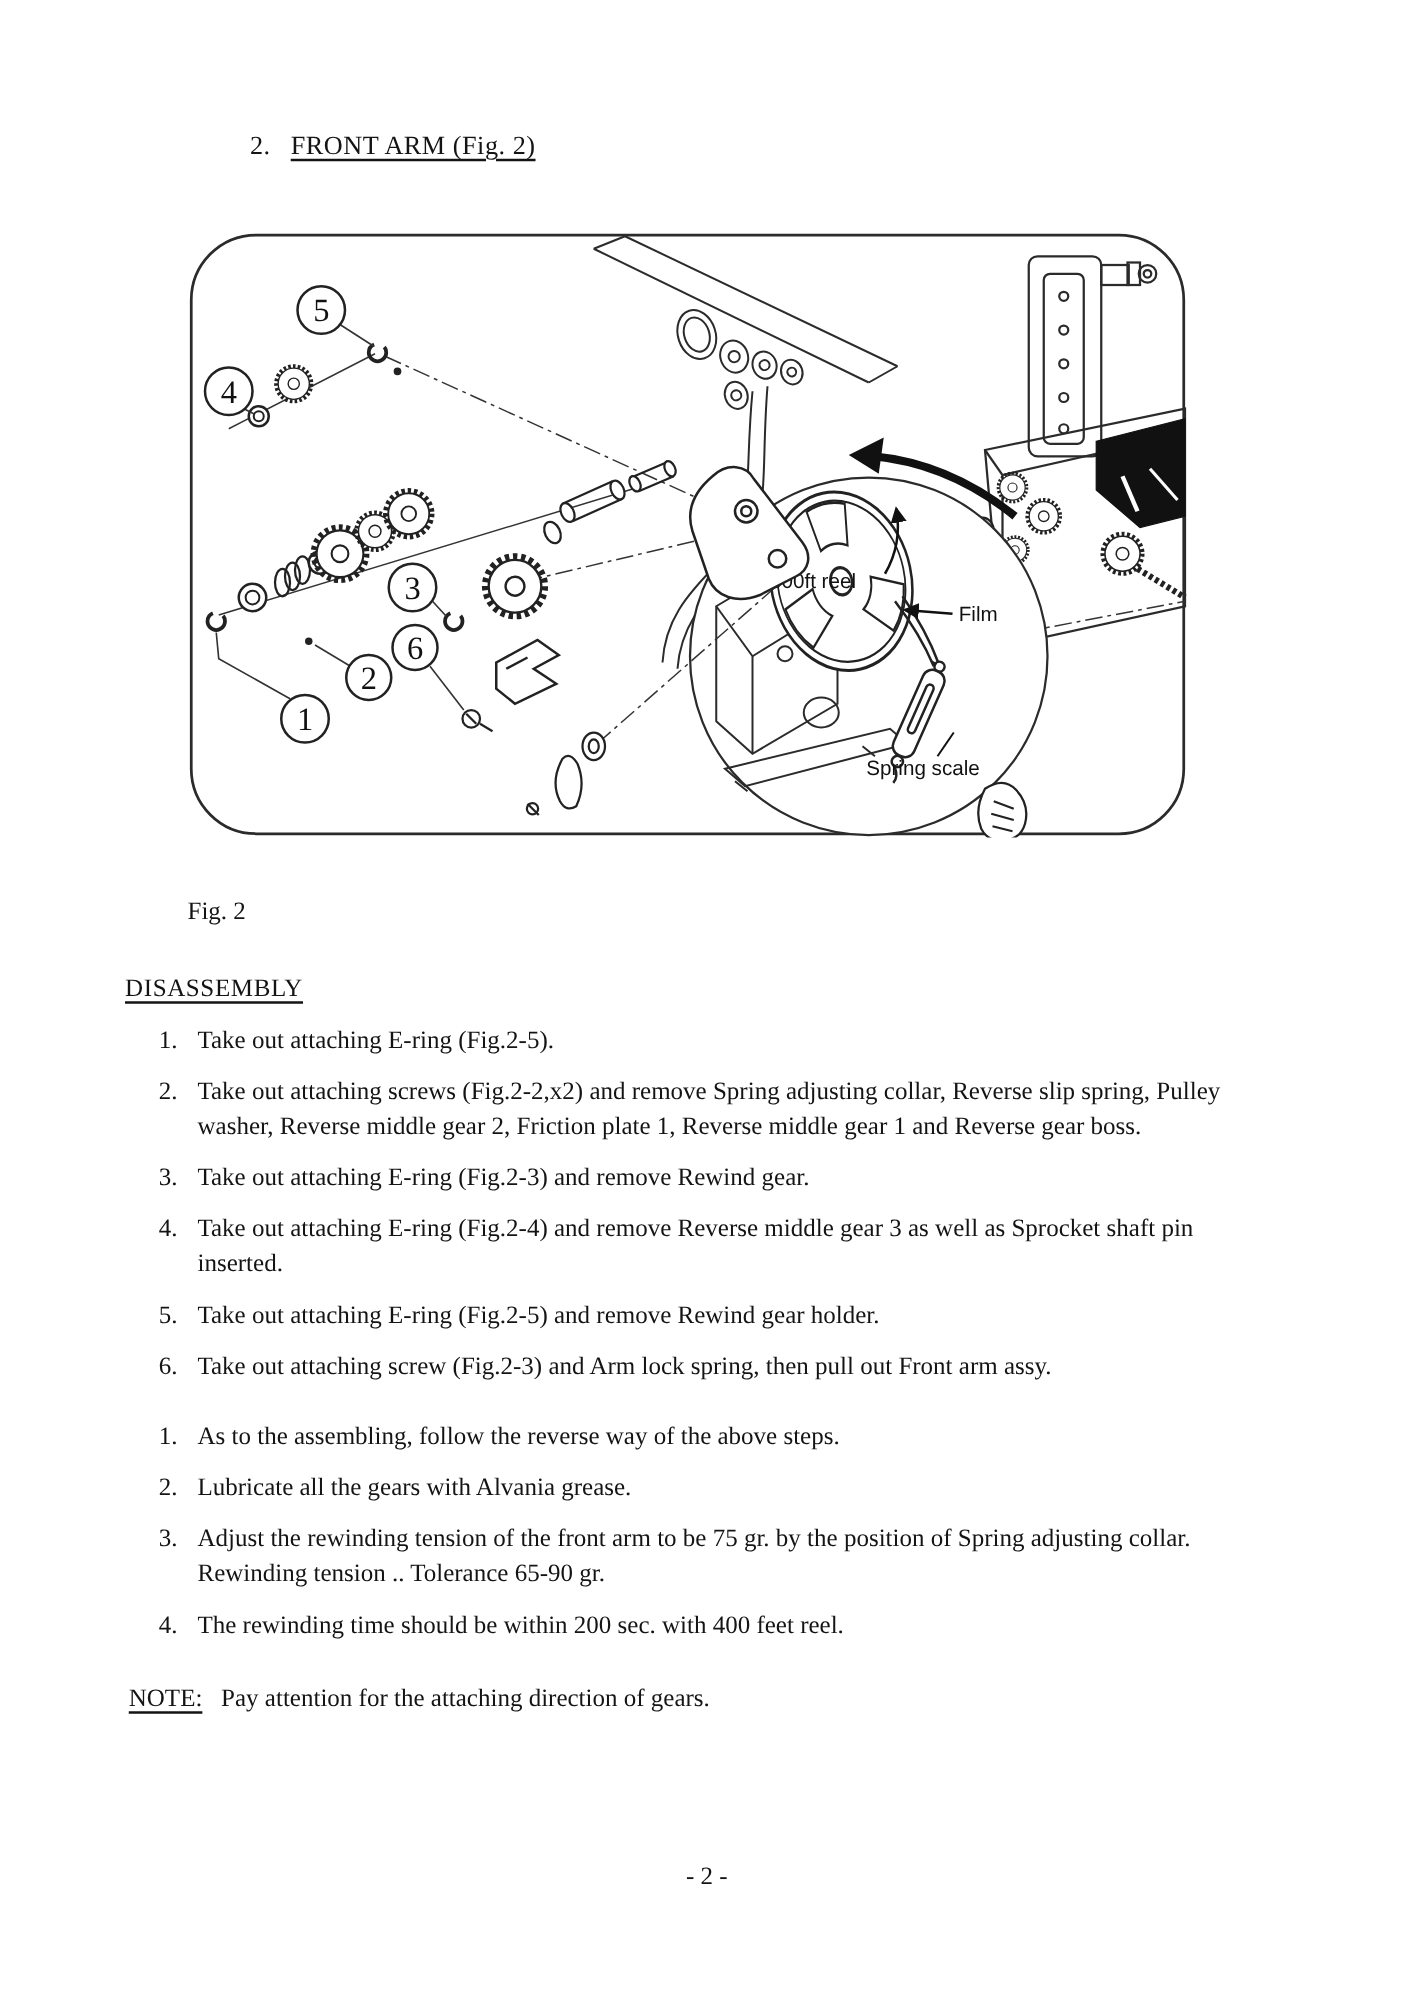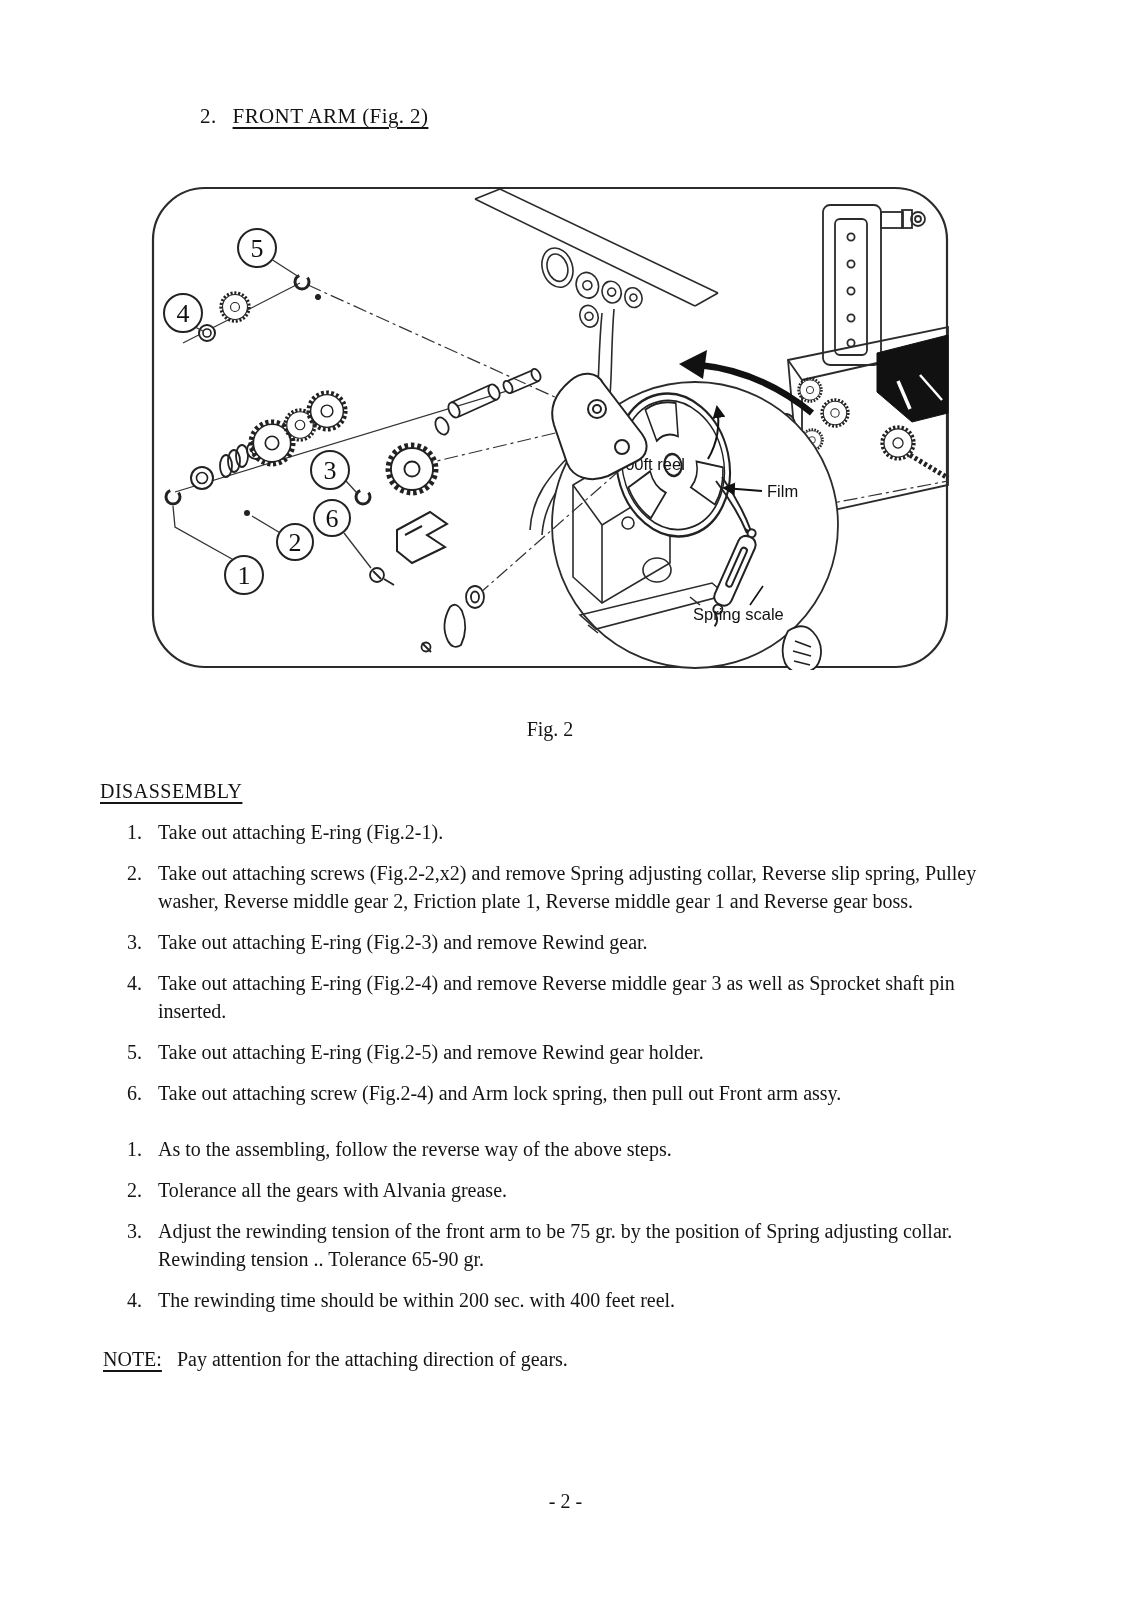--- a/index.html
+++ b/index.html
@@ -10,21 +10,21 @@
   }
   .abs{position:absolute;}
   
   .doc-heading{top:104px;left:200px;font-size:21px;letter-spacing:.4px;display:flex;gap:16px;}
   .doc-heading .title{text-decoration:underline;text-underline-offset:4px;text-align:center;}
   
   .figure-wrap{top:185px;left:150px;width:800px;height:485px;}
   svg text{font-family:"Liberation Serif", serif;}
   .svg-label{font-family:"Liberation Sans", sans-serif;font-size:16.5px;fill:#111;}
   .callout-num{font-size:26px;fill:#111;}
-  .fig-caption{top:718px;left:150px;width:800px;text-align:center;font-size:20px;}
+  .fig-caption{top:718px;left:150px;width:800px;text-align:left;font-size:20px;}
   
   .section{left:100px;width:918px;}
   .sec-disassembly{top:780px;}
   .sec-assembly{top:1120px;}
   .sec-heading{font-size:20px;text-decoration:underline;text-underline-offset:4px;letter-spacing:.5px;}
   .items{margin-top:15px;}
   .item{display:flex;padding-left:27px;margin-bottom:13px;font-size:20px;line-height:28px;}
   .item .num{flex:none;width:22px;}
   .item .txt{flex:1;padding-left:9px;}
   
@@ -283,54 +283,54 @@
 </svg>
 </div>
 
 <div class="abs fig-caption">Fig. 2</div>
 
 <div class="abs section sec-disassembly">
   <div class="sec-heading">DISASSEMBLY</div>
   <div class="items">
     <div class="item">
       <span class="num">1.</span>
-      <span class="txt">Take out attaching E-ring (Fig.2-1).</span>
+      <span class="txt">Take out attaching E-ring (Fig.2-5).</span>
     </div>
     <div class="item">
       <span class="num">2.</span>
       <span class="txt">Take out attaching screws (Fig.2-2,x2) and remove Spring adjusting collar, Reverse slip spring, Pulley washer, Reverse middle gear 2, Friction plate 1, Reverse middle gear 1 and Reverse gear boss.</span>
     </div>
     <div class="item">
       <span class="num">3.</span>
       <span class="txt">Take out attaching E-ring (Fig.2-3) and remove Rewind gear.</span>
     </div>
     <div class="item">
       <span class="num">4.</span>
       <span class="txt">Take out attaching E-ring (Fig.2-4) and remove Reverse middle gear 3 as well as Sprocket shaft pin inserted.</span>
     </div>
     <div class="item">
       <span class="num">5.</span>
       <span class="txt">Take out attaching E-ring (Fig.2-5) and remove Rewind gear holder.</span>
     </div>
     <div class="item">
       <span class="num">6.</span>
-      <span class="txt">Take out attaching screw (Fig.2-4) and Arm lock spring, then pull out Front arm assy.</span>
+      <span class="txt">Take out attaching screw (Fig.2-3) and Arm lock spring, then pull out Front arm assy.</span>
     </div>
   </div>
 </div>
 
 <div class="abs section sec-assembly">
   <div class="items">
     <div class="item">
       <span class="num">1.</span>
       <span class="txt">As to the assembling, follow the reverse way of the above steps.</span>
     </div>
     <div class="item">
       <span class="num">2.</span>
-      <span class="txt">Tolerance all the gears with Alvania grease.</span>
+      <span class="txt">Lubricate all the gears with Alvania grease.</span>
     </div>
     <div class="item">
       <span class="num">3.</span>
       <span class="txt">Adjust the rewinding tension of the front arm to be 75 gr. by the position of Spring adjusting collar. Rewinding tension .. Tolerance 65-90 gr.</span>
     </div>
     <div class="item">
       <span class="num">4.</span>
       <span class="txt">The rewinding time should be within 200 sec. with 400 feet reel.</span>
     </div>
   </div>

